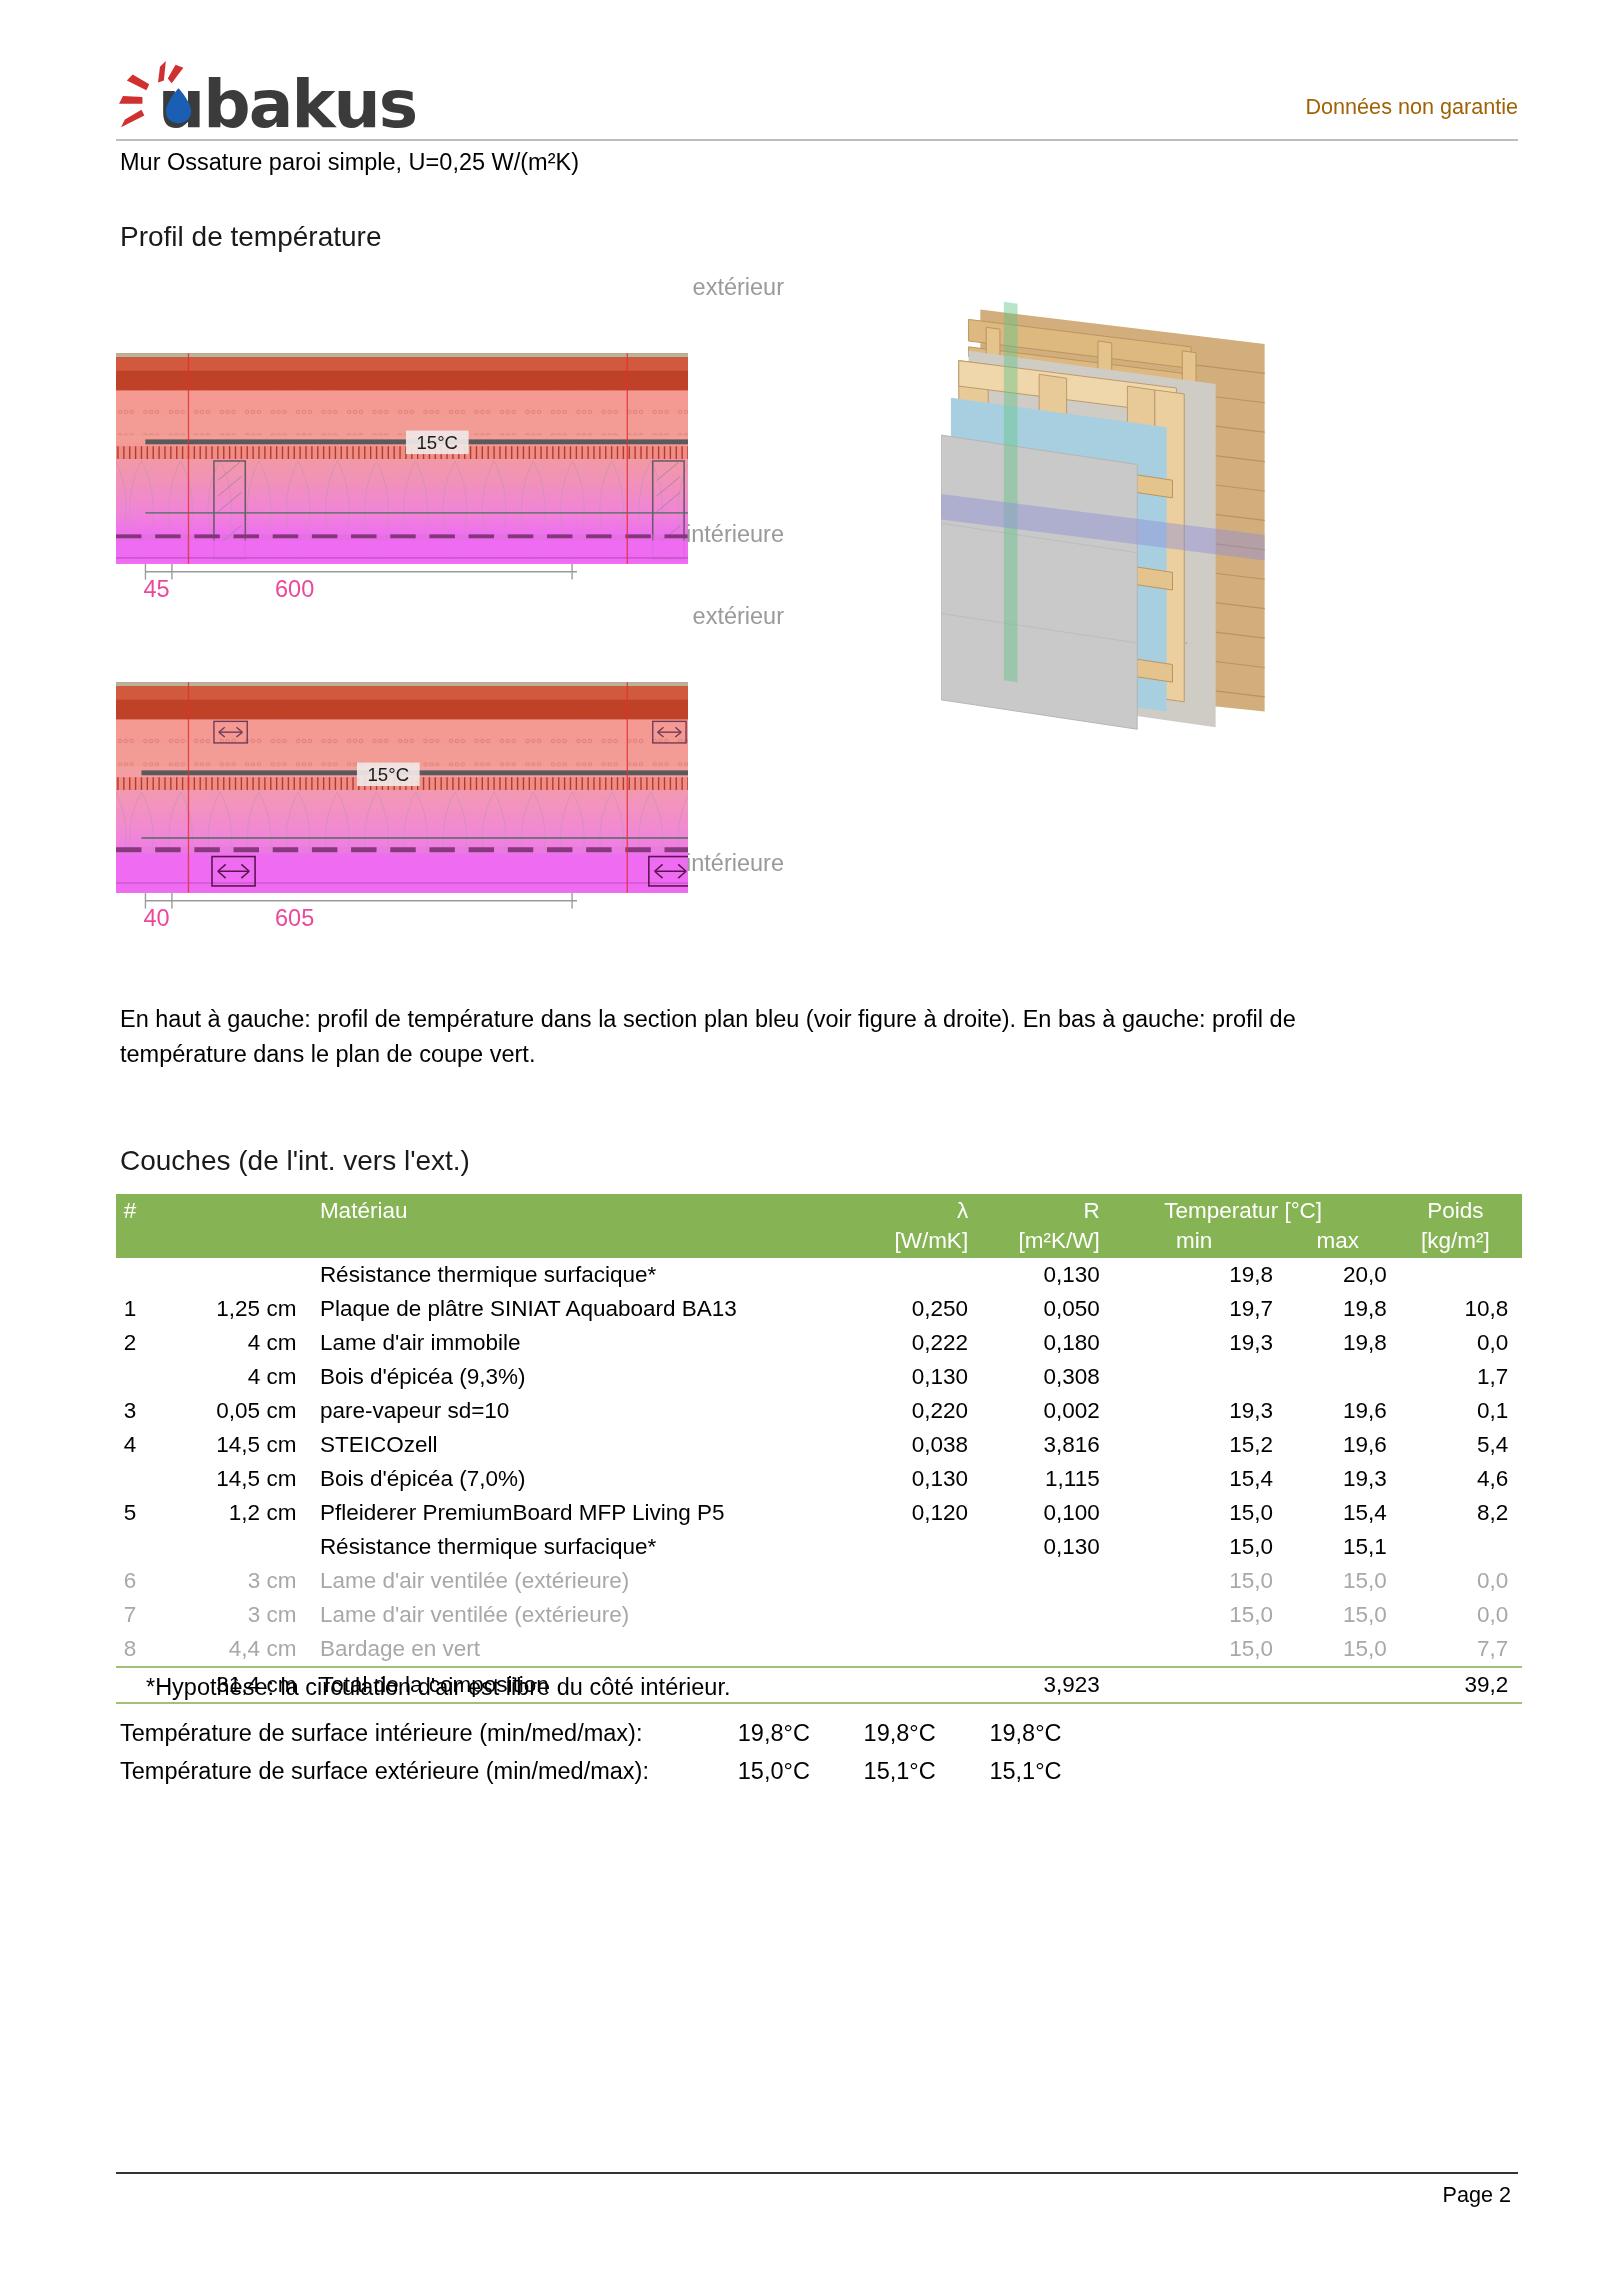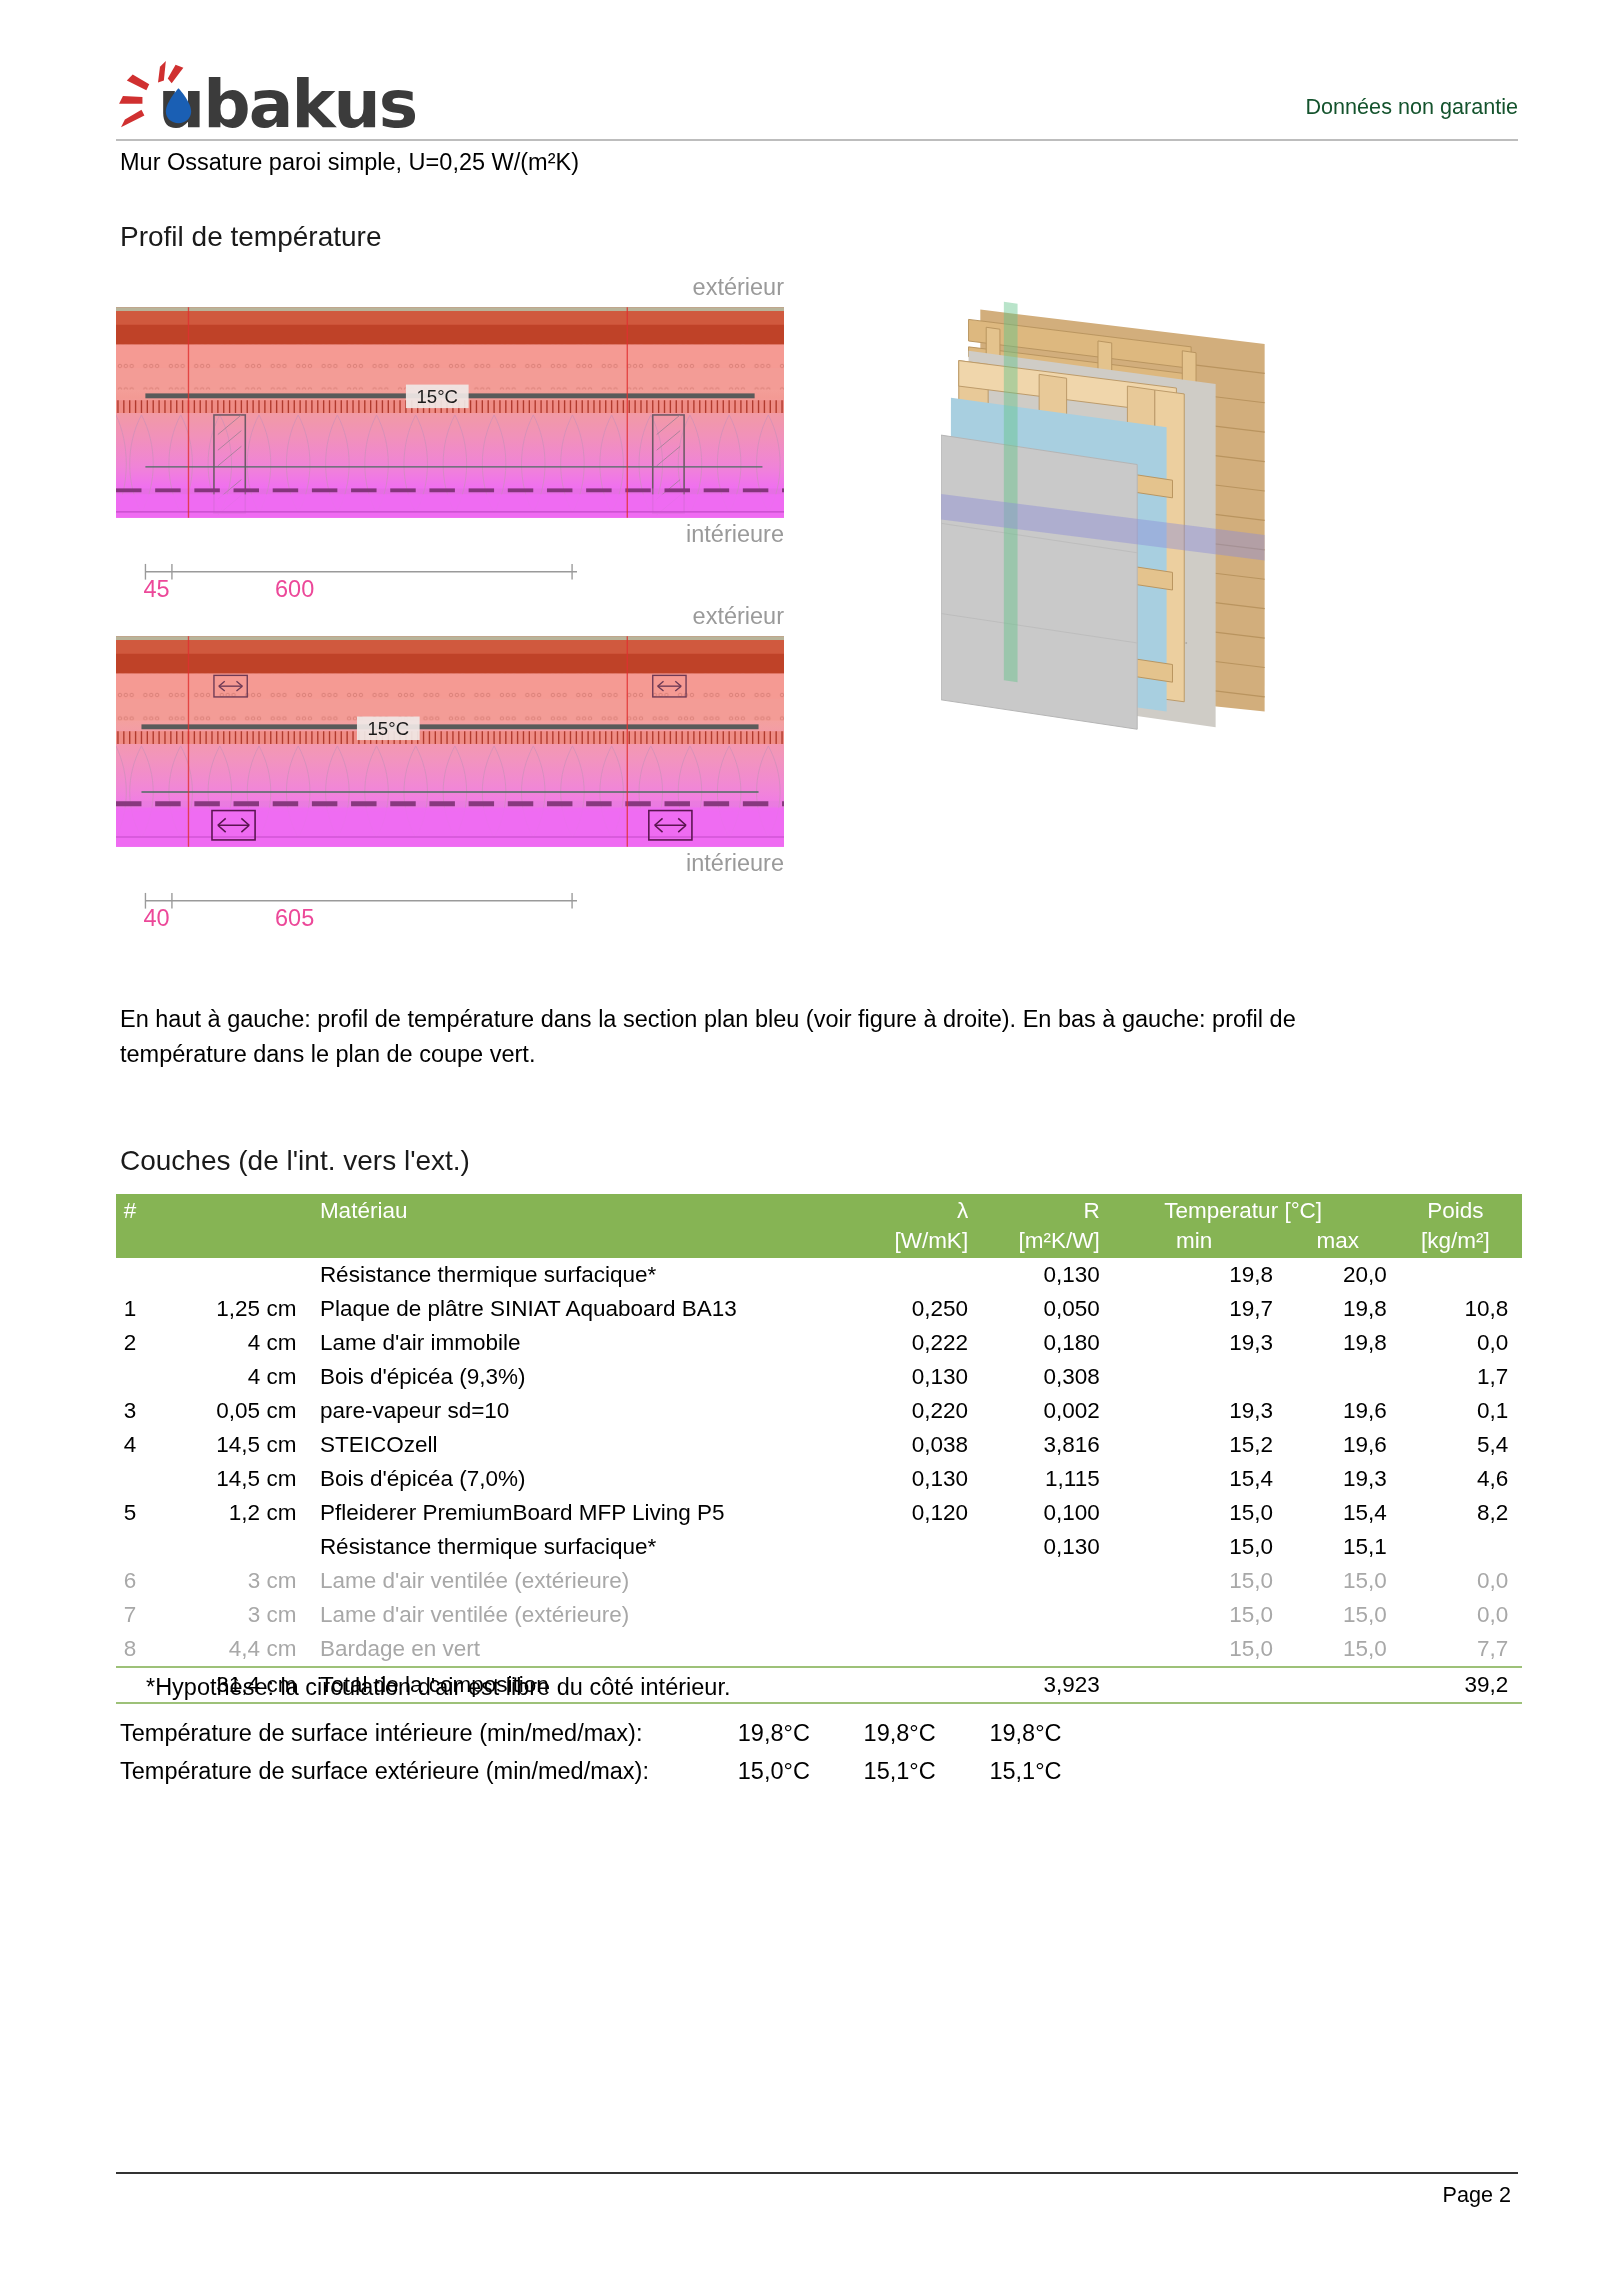--- a/index.html
+++ b/index.html
@@ -28,21 +28,21 @@
   }
   .logo {
     position: absolute;
     left: 0; top: 21.6px;
     width: 314px; height: 71px;
   }
   .hdr-right {
     position: absolute;
     right: 0; top: 57px;
     font-size: 21.6px;
-    color: #14532d;
+    color: #a16207;
     text-align: center;
   }
   .hdr-rule {
     position: absolute;
     left: 116px; top: 139px;
     width: 1402px;
     border-top: 2px solid #bdbdbd;
   }
   .subtitle {
     position: absolute;
@@ -66,23 +66,24 @@
   .diagram-wrap { position: absolute; }
   .diag-label {
     position: absolute;
     font-size: 23.5px;
     color: #9a9a9a;
     right: 0;
   }
   .wallimg {
     position: absolute;
     left: 0;
-    width: 668px;
+    width: 572px;
     border: 0;
     overflow: hidden;
+    margin-top: 46px;
   }
 
   .dimline { position: absolute; left: 0; }
   .dim-txt {
     position: absolute;
     font-size: 23.5px;
     color: #ec4899;
   }
 
   

